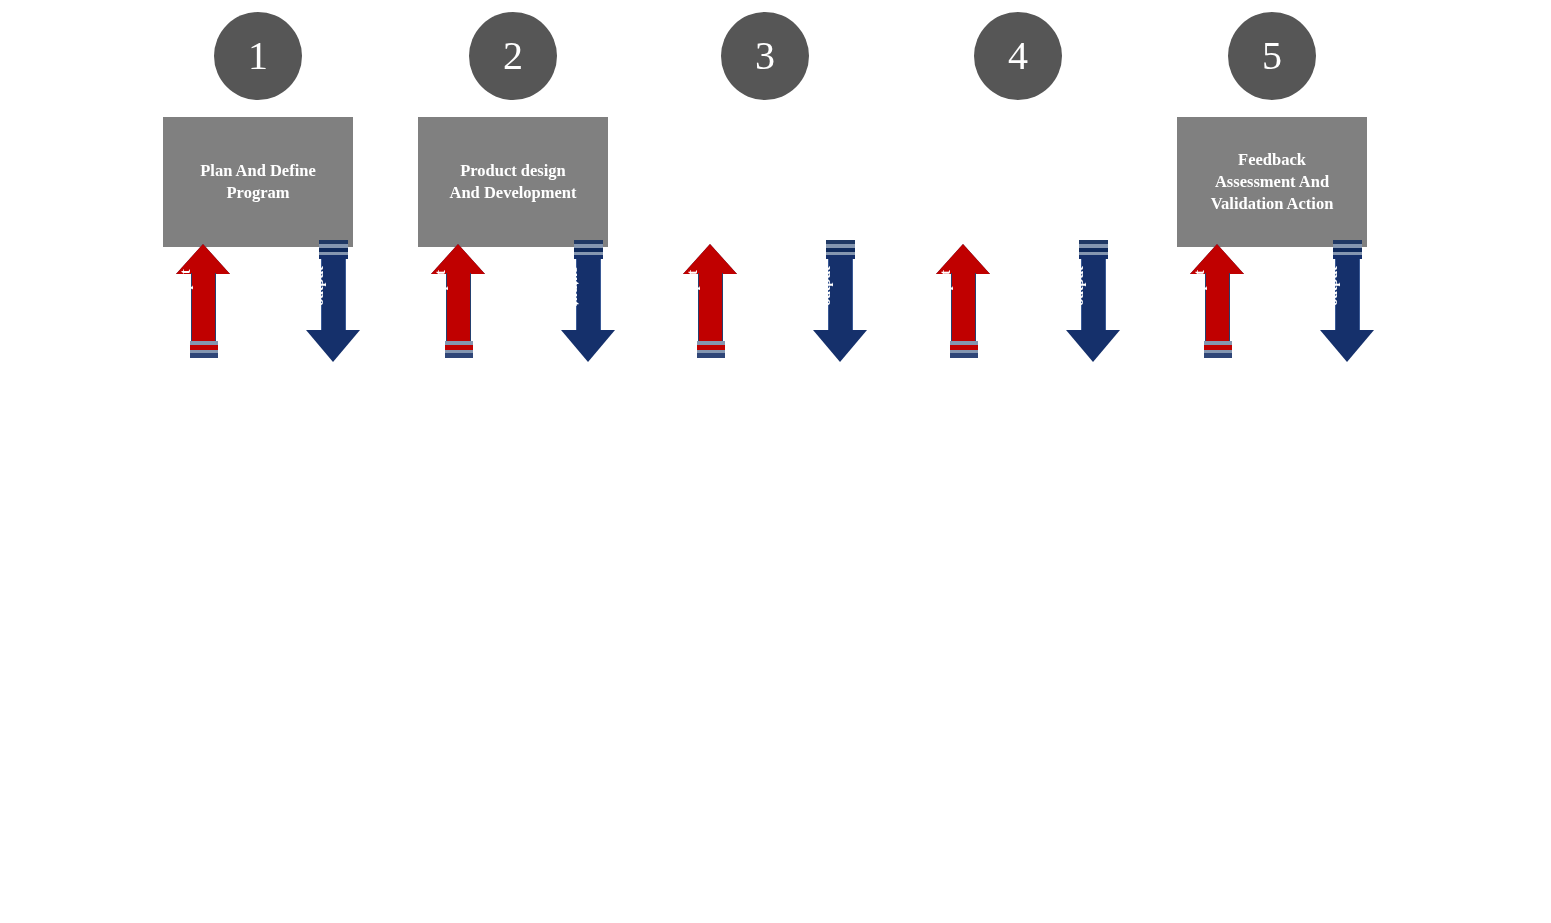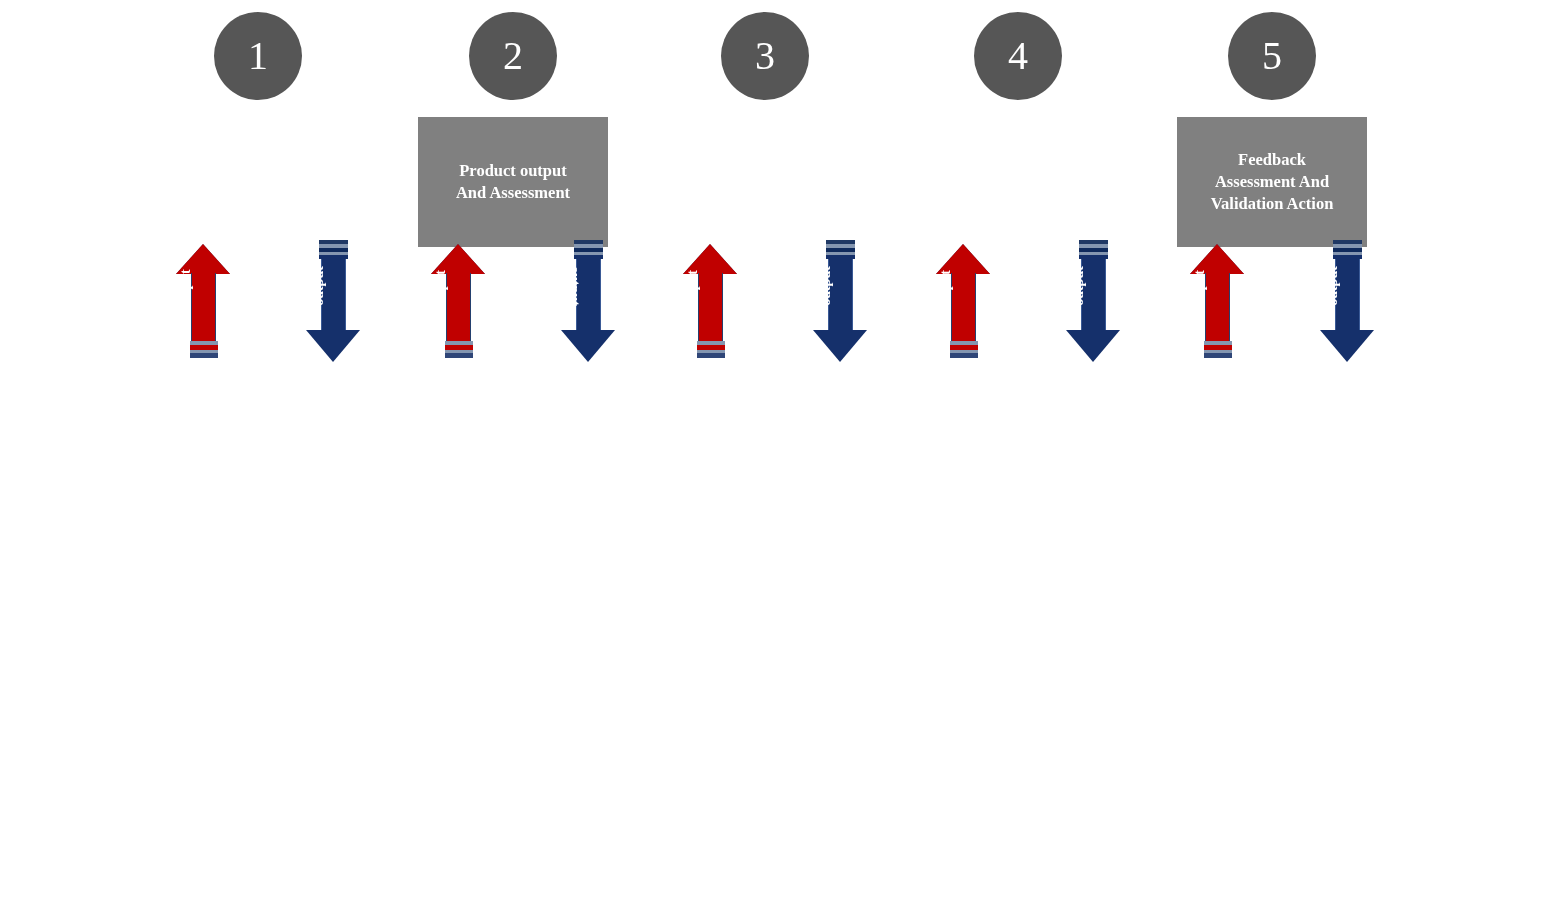--- a/index.html
+++ b/index.html
@@ -129,20 +129,26 @@
     white-space:nowrap;
   }
   .blue-label.flip{transform:rotate(90deg);}
 </style>
 </head>
 <body>
 
 <div id="stage">
     <div class="column" style="left: 163px;">
       <div class="circle">1</div>
+      <div class="box">
+        <div>
+          <span>Plan And Define</span>
+          <span>Program</span>
+        </div>
+      </div>
       <div class="arrow-wrap arrow-in">
         <div class="red-arrow">
           <div class="red-head"></div>
           <div class="red-shaft"></div>
           <div class="red-tail">
             <i class="tb1"></i>
             <i class="tb2"></i>
             <i class="tb3"></i>
             <i class="tb4"></i>
           </div>
@@ -161,22 +167,22 @@
           <div class="blue-shaft"></div>
           <div class="blue-head"></div>
           <div class="blue-label">output</div>
         </div>
       </div>
     </div>
     <div class="column" style="left: 418px;">
       <div class="circle">2</div>
       <div class="box">
         <div>
-          <span>Product output</span>
-          <span>And Assessment</span>
+          <span>Product design</span>
+          <span>And Development</span>
         </div>
       </div>
       <div class="arrow-wrap arrow-in">
         <div class="red-arrow">
           <div class="red-head"></div>
           <div class="red-shaft"></div>
           <div class="red-tail">
             <i class="tb1"></i>
             <i class="tb2"></i>
             <i class="tb3"></i>

